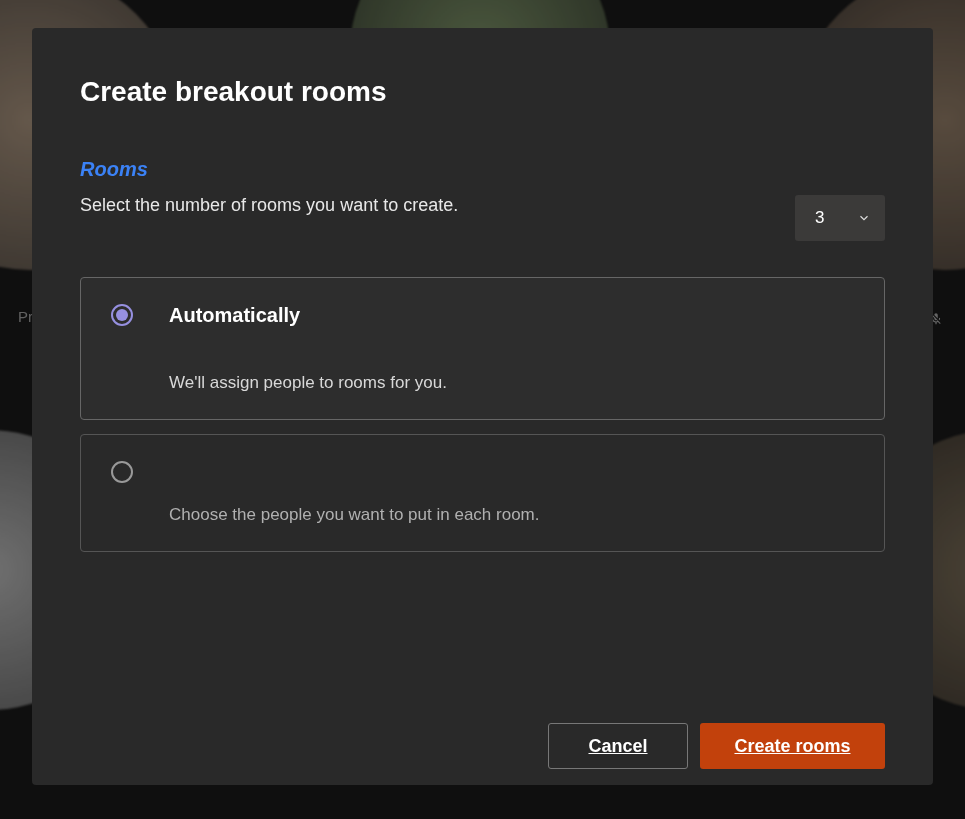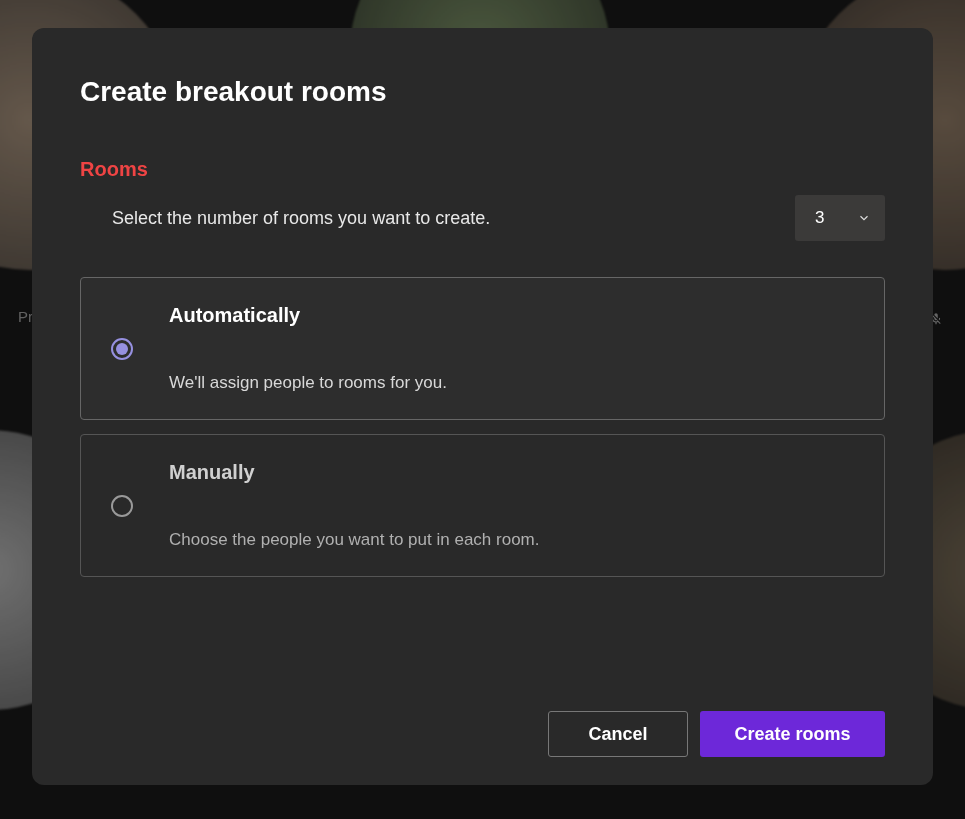--- a/index.html
+++ b/index.html
@@ -45,50 +45,50 @@
       opacity: 0.5;
     }
     
     .dialog {
       position: absolute;
       top: 28px;
       left: 32px;
       right: 32px;
       bottom: 34px;
       background: #292929;
-      border-radius: 12px;
-      padding: 48px 48px 28px 48px;
+      border-radius: 4px;
+      padding: 48px 48px 16px 48px;
       color: #fff;
       display: flex;
       flex-direction: column;
     }
     .dialog-title {
       font-size: 28px;
       font-weight: 700;
       margin-bottom: 50px;
       color: #fff;
     }
     .section-header {
       font-size: 20px;
       font-weight: 600;
       margin-bottom: 14px;
-      color: #ef4444;
+      color: #3b82f6;
+      font-style: italic;
     }
     .section-desc {
       font-size: 18px;
       font-weight: 300;
       color: #e8e8e8;
       margin-bottom: 36px;
     }
     .rooms-row {
       display: flex;
-      align-items: center;
+      align-items: flex-start;
       justify-content: space-between;
       margin-bottom: 36px;
-      margin-left: 32px;
     }
     .rooms-row .section-desc {
       margin-bottom: 0;
       flex: 1;
     }
     .dropdown {
       display: flex;
       align-items: center;
       justify-content: space-between;
       background: #3b3a39;
@@ -110,21 +110,20 @@
     .options {
       display: flex;
       flex-direction: column;
       gap: 14px;
     }
     .option-card {
       border: 1px solid #555;
       border-radius: 4px;
       padding: 26px 30px;
       display: flex;
-      align-items: center;
       gap: 36px;
       cursor: pointer;
       background: transparent;
     }
     .option-card.selected {
       border-color: #666;
       background: rgba(255,255,255,0.02);
     }
     .radio {
       width: 22px;
@@ -165,40 +164,41 @@
       margin-top: 44px;
     }
     .option-card:not(.selected) .option-sub {
       color: #b0b0b0;
     }
     .footer {
       margin-top: auto;
       display: flex;
       justify-content: flex-end;
       gap: 12px;
+      text-decoration: underline;
     }
     .btn {
       height: 46px;
       border-radius: 3px;
       font-size: 18px;
       font-weight: 600;
       padding: 0 28px;
       cursor: pointer;
       display: flex;
       align-items: center;
       justify-content: center;
     }
     .btn-cancel {
       background: transparent;
       border: 1px solid #777;
       color: #fff;
       min-width: 140px;
     }
     .btn-create {
-      background: #6d28d9;
+      background: #c2410c;
       border: none;
       color: #fff;
       min-width: 185px;
     }
   </style>
 </head>
 <body>
 
 <div class="bg-circle tl"></div>
 <div class="bg-circle tc"></div>
@@ -238,21 +238,20 @@
       </div>
       <div class="option-text">
         <div class="option-title">Automatically</div>
         <div class="option-sub">We'll assign people to rooms for you.</div>
       </div>
     </div>
 
     <div class="option-card">
       <div class="radio"></div>
       <div class="option-text">
-        <div class="option-title">Manually</div>
         <div class="option-sub">Choose the people you want to put in each room.</div>
       </div>
     </div>
 
   </div>
 
   <div class="footer">
     <button class="btn btn-cancel">Cancel</button>
     <button class="btn btn-create">Create rooms</button>
   </div>

